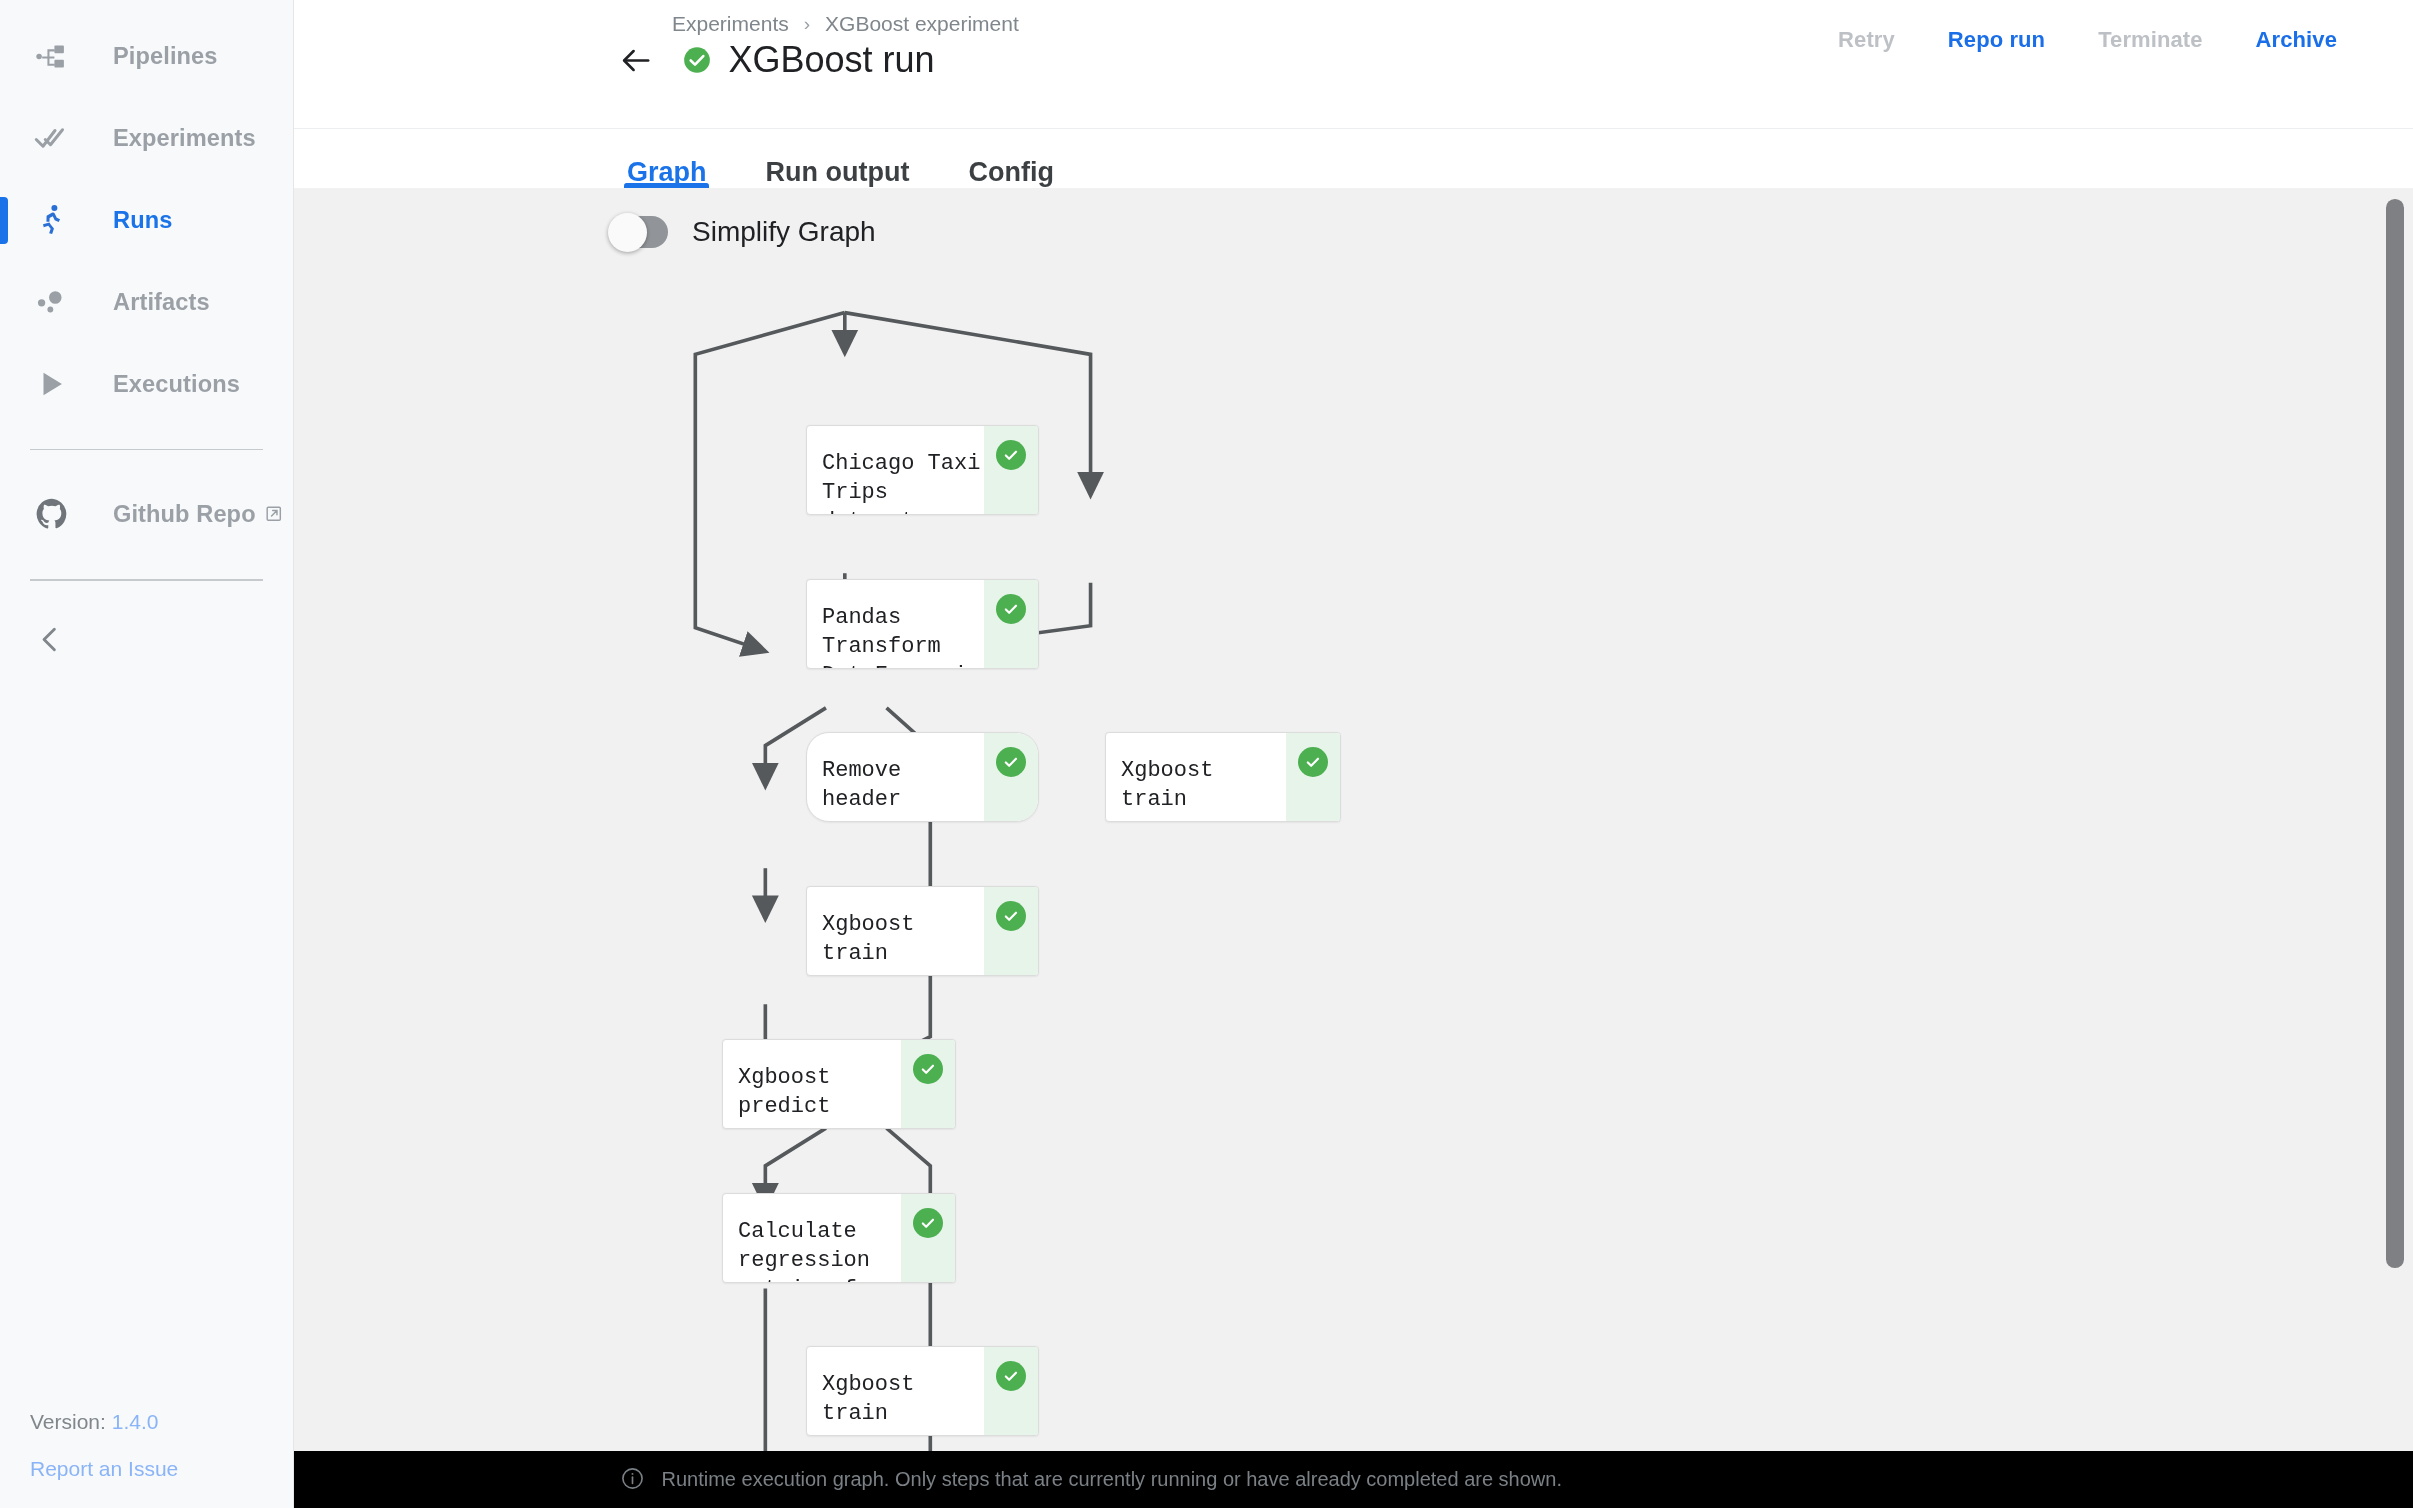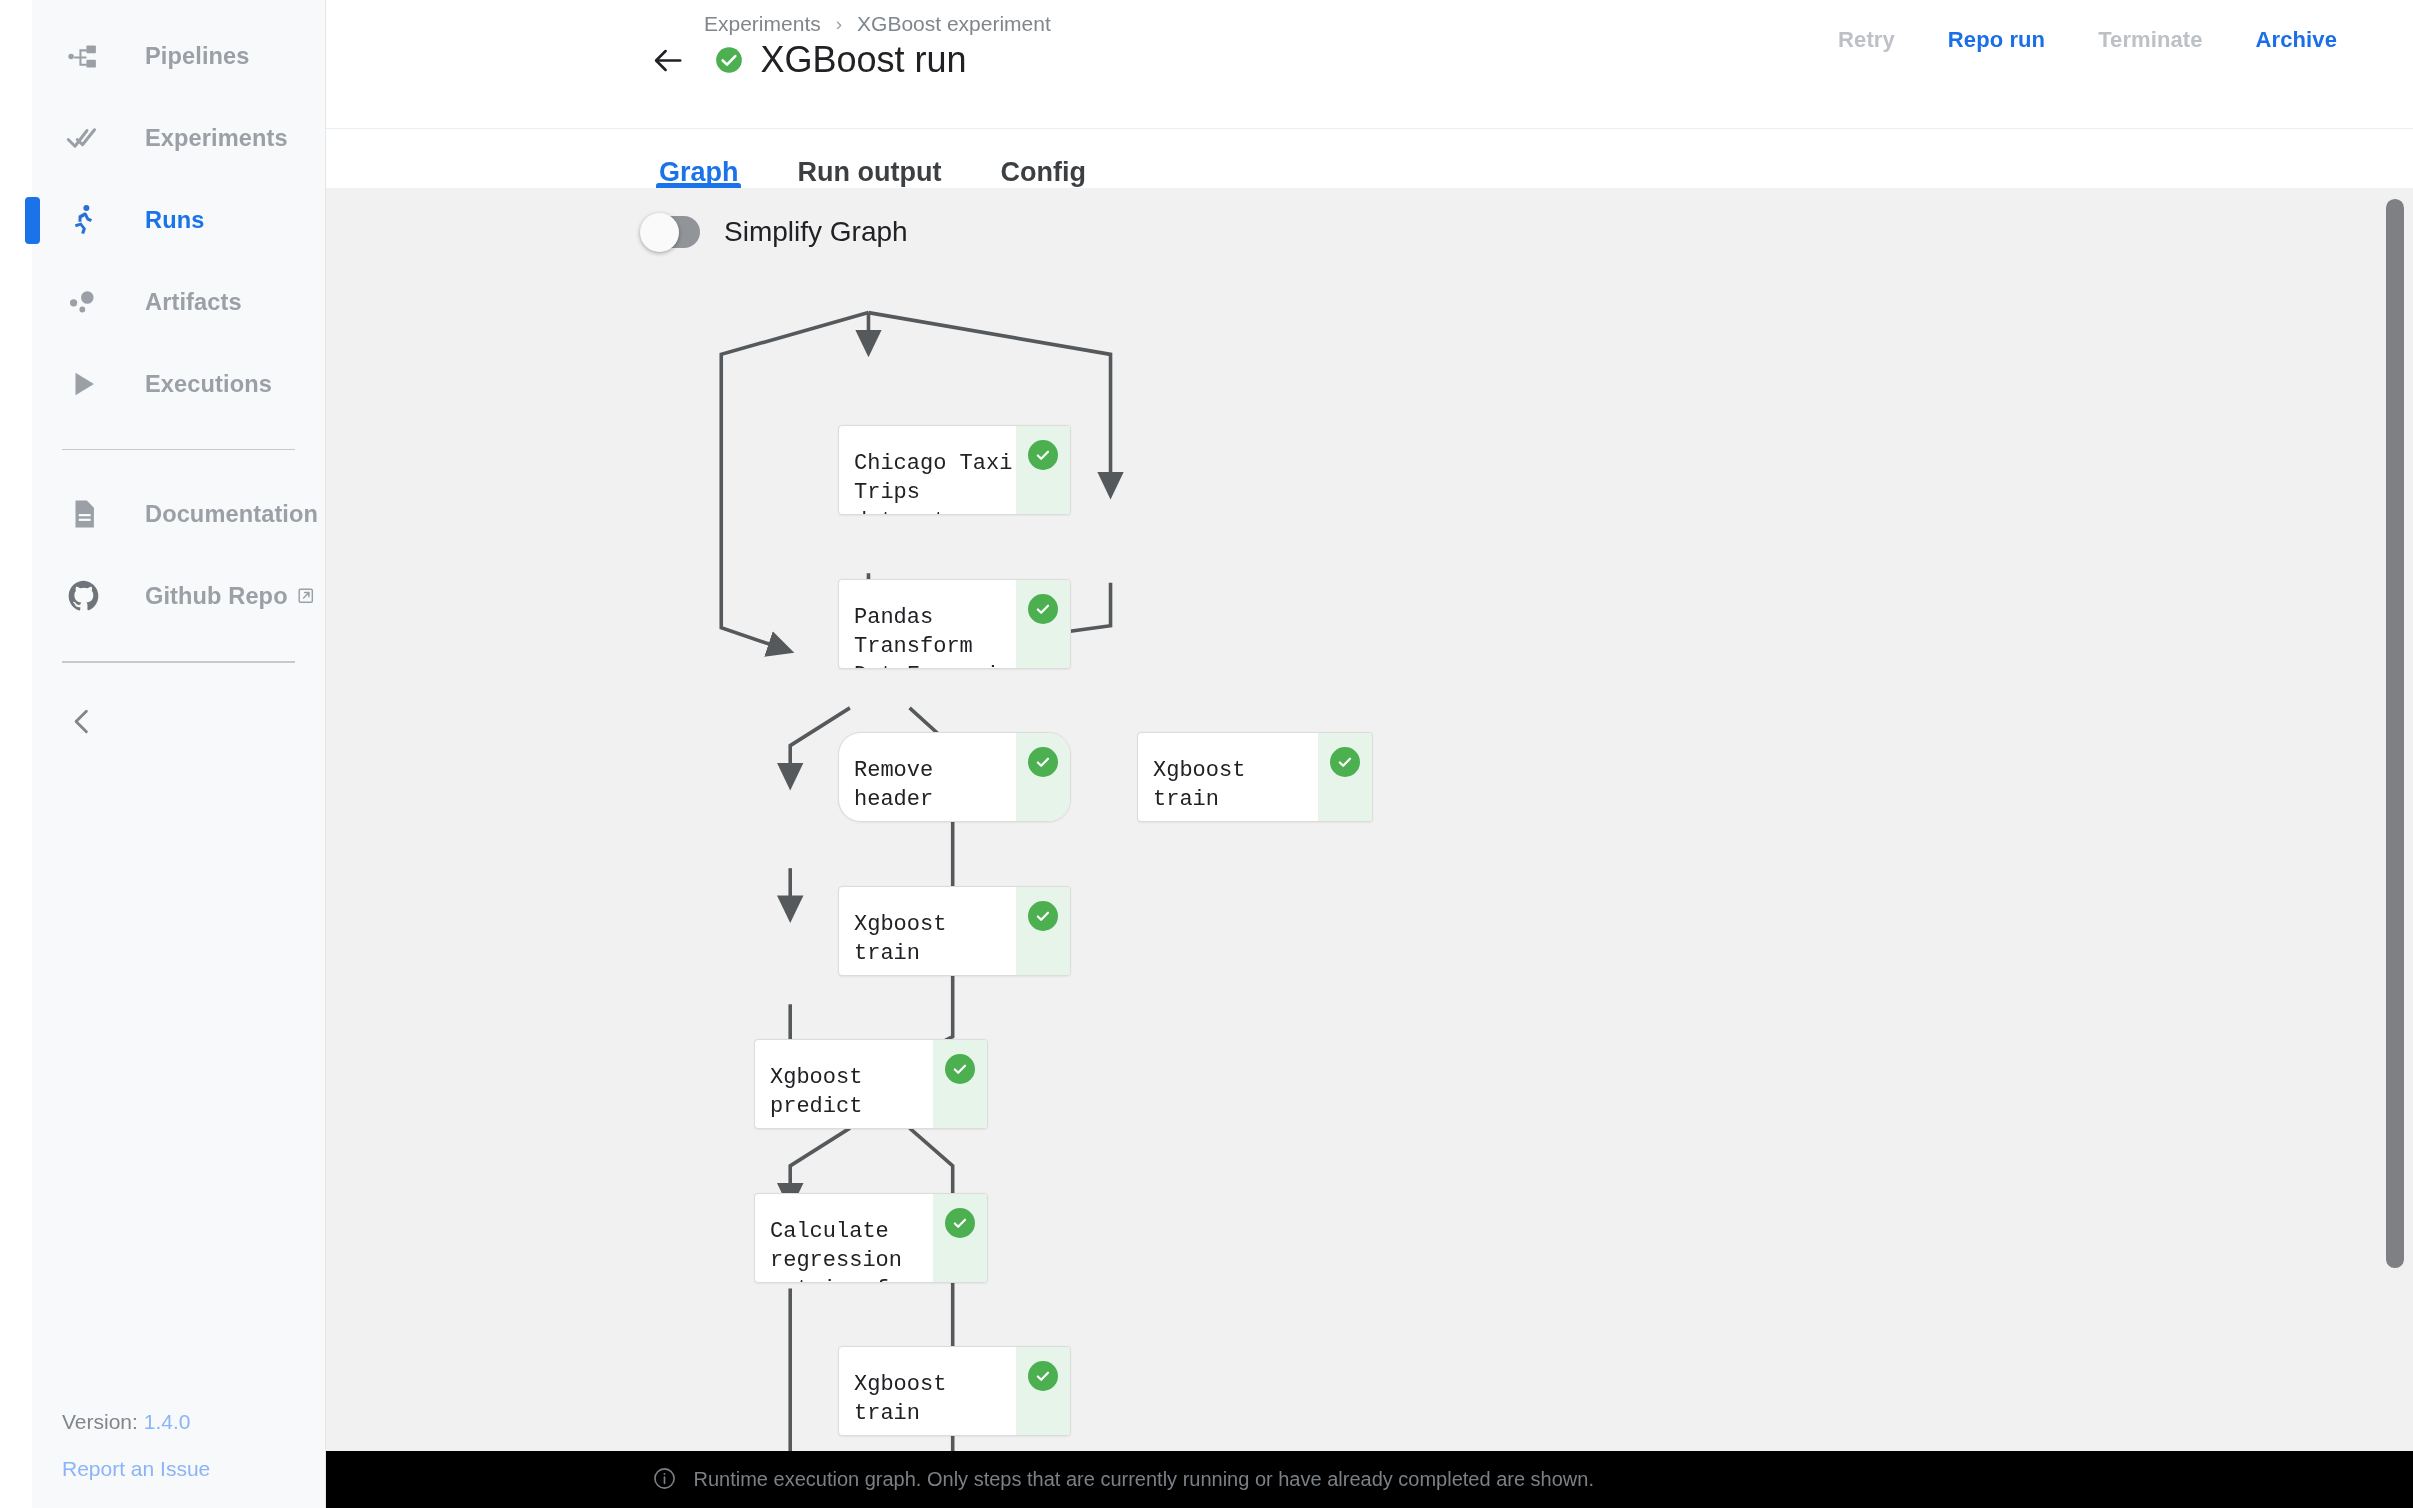--- a/index.html
+++ b/index.html
@@ -11,21 +11,20 @@
   }
   .app { display: flex; width: 2413px; height: 1508px; }
 
   
   .sidebar {
     width: 294px; height: 1508px;
     background: #f8f9fa;
     border-right: 1.3px solid #e4e6e8;
     position: relative;
     flex: 0 0 294px;
-    margin-left: 32px;
   }
   .nav-list { padding-top: 15px; }
   .nav-item {
     display: flex; align-items: center;
     height: 82px;
     padding-left: 30px;
     position: relative;
     cursor: pointer;
   }
   .nav-item .ico {
@@ -296,36 +295,20 @@
         <span class="ico">
           <svg viewBox="0 0 24 24" width="34" height="34" fill="#9aa0a6">
             <polygon points="6,4 19,12 6,20"></polygon>
           </svg>
         </span>
         <span class="lbl">Executions</span>
       </div>
 
       <div class="nav-divider"></div>
 
-      <div class="nav-item">
-        <span class="ico">
-          <svg viewBox="0 0 24 24" width="34" height="34" fill="#9aa0a6">
-            <path d="M6 2.5h8l5 5v14H6z"></path>
-            <rect x="8.3" y="12" width="8.4" height="1.6" fill="#f8f9fa"></rect>
-            <rect x="8.3" y="15.3" width="8.4" height="1.6" fill="#f8f9fa"></rect>
-          </svg>
-        </span>
-        <span class="lbl">Documentation</span>
-        <span class="ext-ico">
-          <svg viewBox="0 0 24 24" width="17.5" height="17.5" fill="none" stroke="#9aa0a6" stroke-width="2">
-            <rect x="3" y="3" width="18" height="18" rx="1.5"></rect>
-            <path d="M9 15 16 8M10.5 7.6H16.4V13.5" stroke-linecap="round"></path>
-          </svg>
-        </span>
-      </div>
 
       <div class="nav-item">
         <span class="ico">
           <svg viewBox="0 0 24 24" width="36" height="36" fill="#6f757a">
             <path d="M12 1.8A10.2 10.2 0 0 0 8.8 21.7c.5.1.7-.2.7-.5v-1.9c-2.8.6-3.4-1.3-3.4-1.3-.5-1.2-1.1-1.5-1.1-1.5-.9-.6.1-.6.1-.6 1 .1 1.5 1 1.5 1 .9 1.5 2.4 1.1 3 .8.1-.7.4-1.1.6-1.4-2.2-.3-4.6-1.1-4.6-5 0-1.1.4-2 1-2.7-.1-.3-.4-1.3.1-2.7 0 0 .8-.3 2.7 1a9.3 9.3 0 0 1 5 0c1.9-1.3 2.7-1 2.7-1 .5 1.4.2 2.4.1 2.7.6.7 1 1.6 1 2.7 0 3.9-2.4 4.7-4.6 5 .4.3.7.9.7 1.9v2.8c0 .3.2.6.7.5A10.2 10.2 0 0 0 12 1.8z"></path>
           </svg>
         </span>
         <span class="lbl">Github Repo</span>
         <span class="ext-ico">
           <svg viewBox="0 0 24 24" width="17.5" height="17.5" fill="none" stroke="#9aa0a6" stroke-width="2">

